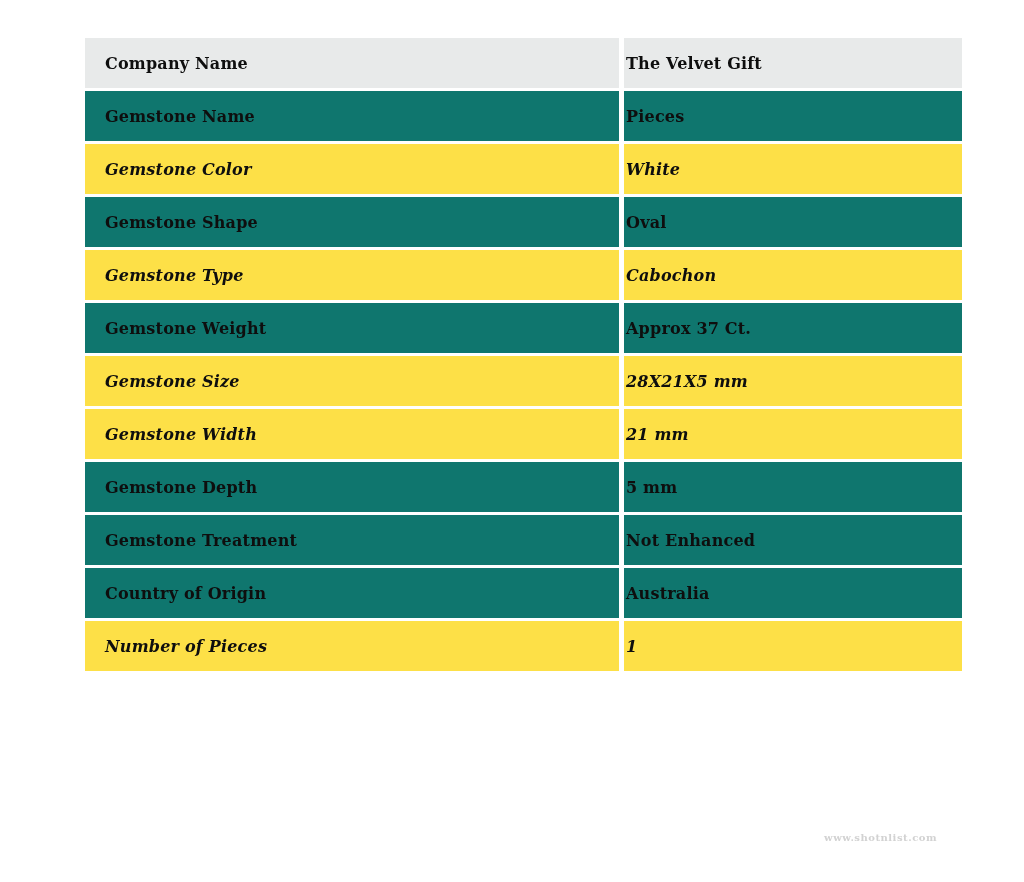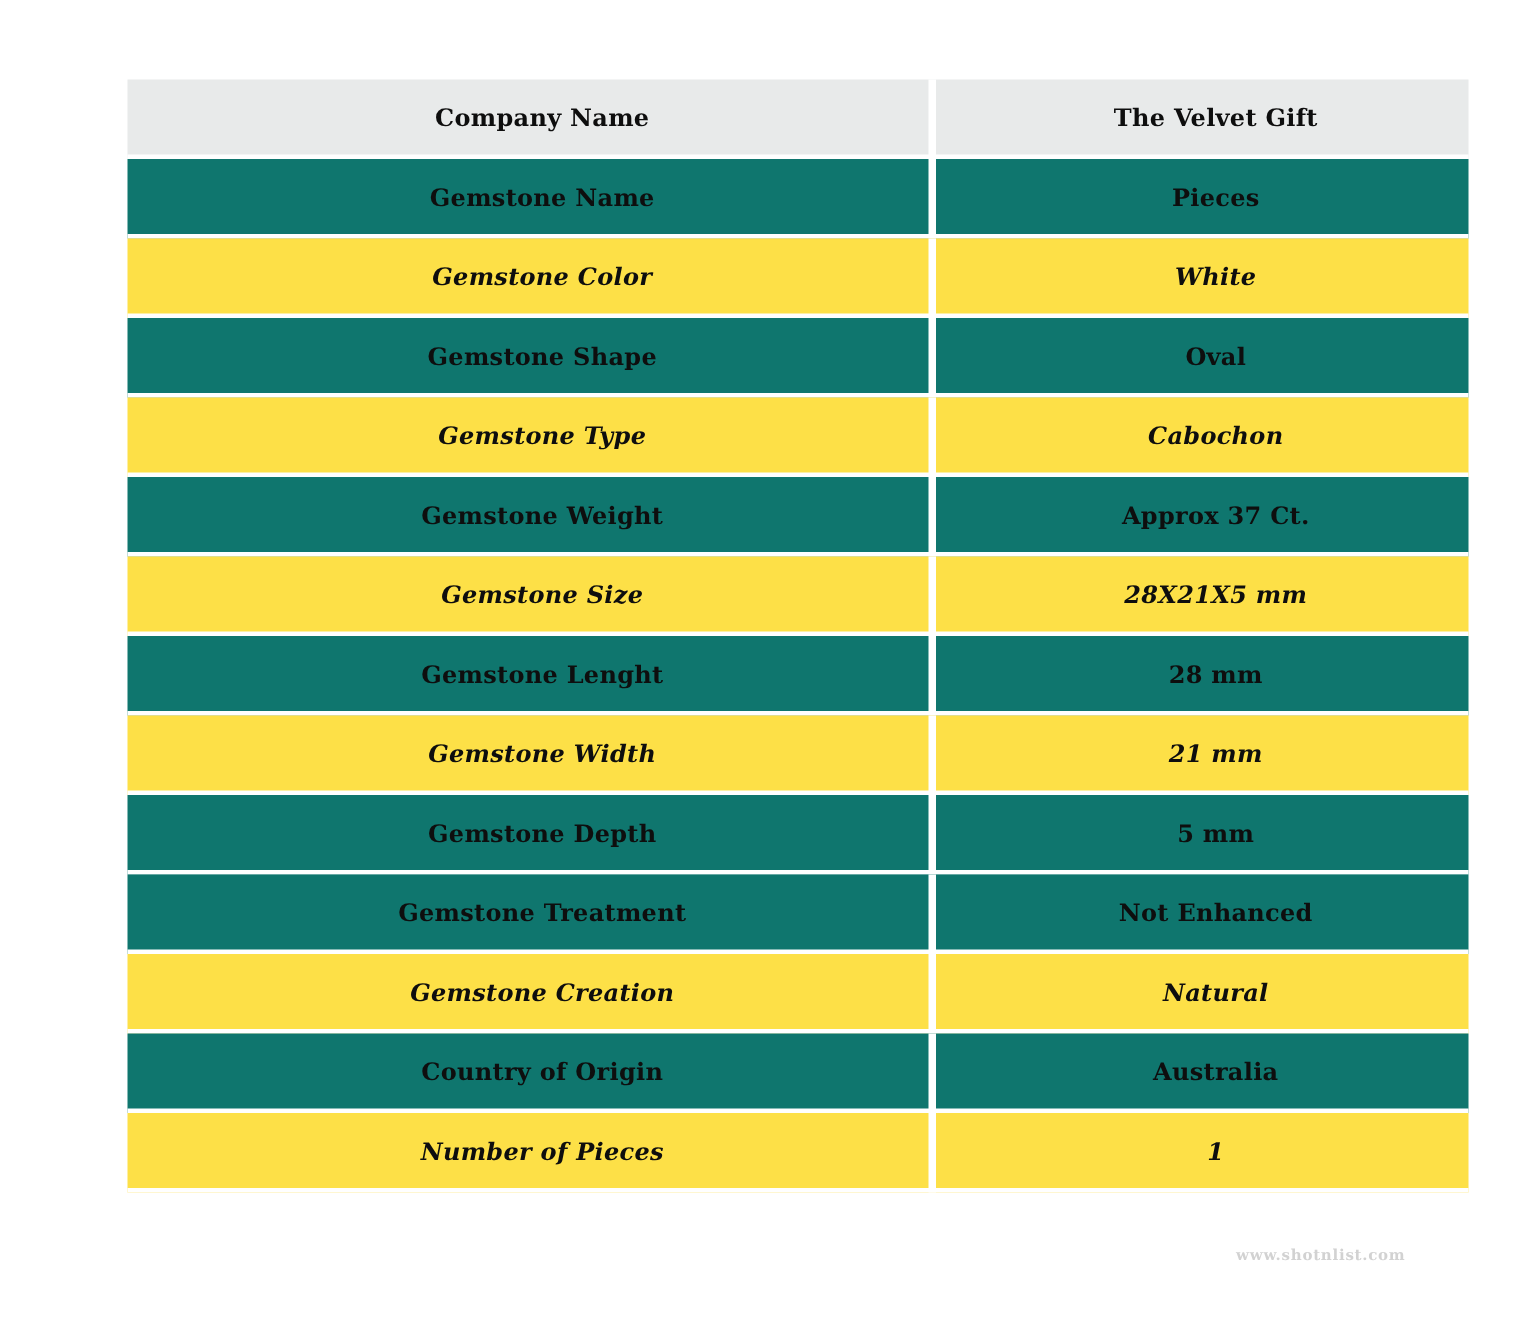--- a/index.html
+++ b/index.html
@@ -11,23 +11,22 @@
   .page {
     position: relative;
     width: 1024px;
     height: 882px;
     background: #ffffff;
     overflow: hidden;
   }
   .spec-table-wrap {
     position: absolute;
     left: 85px;
-    top: 53px;
+    top: 38px;
     width: 853px;
-    text-align: center;
   }
   table.spec-table {
     border-collapse: separate;
     border-spacing: 0;
     width: 100%;
     table-layout: fixed;
   }
   table.spec-table td {
     height: 48px;
     vertical-align: middle;
@@ -39,21 +38,21 @@
     white-space: nowrap;
     overflow: hidden;
   }
   td.label-cell {
     width: 513px;
     padding-left: 20px;
     border-right: 5px solid #ffffff;
   }
   td.value-cell {
     width: 335px;
-    padding-left: 19px;
+    padding-left: 2px;
   }
   tr.row-header td { background: #e8eaea; }
   tr.row-stripe td { background: #0f766e; }
   tr.row-white  td { background: #fde047; font-style: italic; }
   .watermark {
     position: absolute;
     top: 832px;
     right: 87px;
     font-weight: bold;
     font-size: 10px;
@@ -90,39 +89,31 @@
             <td class="value-cell">Cabochon</td>
           </tr>
           <tr class="row-stripe">
             <td class="label-cell">Gemstone Weight</td>
             <td class="value-cell">Approx 37 Ct.</td>
           </tr>
           <tr class="row-white">
             <td class="label-cell">Gemstone Size</td>
             <td class="value-cell">28X21X5 mm</td>
           </tr>
-          <tr class="row-stripe">
-            <td class="label-cell">Gemstone Lenght</td>
-            <td class="value-cell">28 mm</td>
-          </tr>
           <tr class="row-white">
             <td class="label-cell">Gemstone Width</td>
             <td class="value-cell">21 mm</td>
           </tr>
           <tr class="row-stripe">
             <td class="label-cell">Gemstone Depth</td>
             <td class="value-cell">5 mm</td>
           </tr>
           <tr class="row-stripe">
             <td class="label-cell">Gemstone Treatment</td>
             <td class="value-cell">Not Enhanced</td>
-          </tr>
-          <tr class="row-white">
-            <td class="label-cell">Gemstone Creation</td>
-            <td class="value-cell">Natural</td>
           </tr>
           <tr class="row-stripe">
             <td class="label-cell">Country of Origin</td>
             <td class="value-cell">Australia</td>
           </tr>
           <tr class="row-white">
             <td class="label-cell">Number of Pieces</td>
             <td class="value-cell">1</td>
           </tr>
         </tbody>

